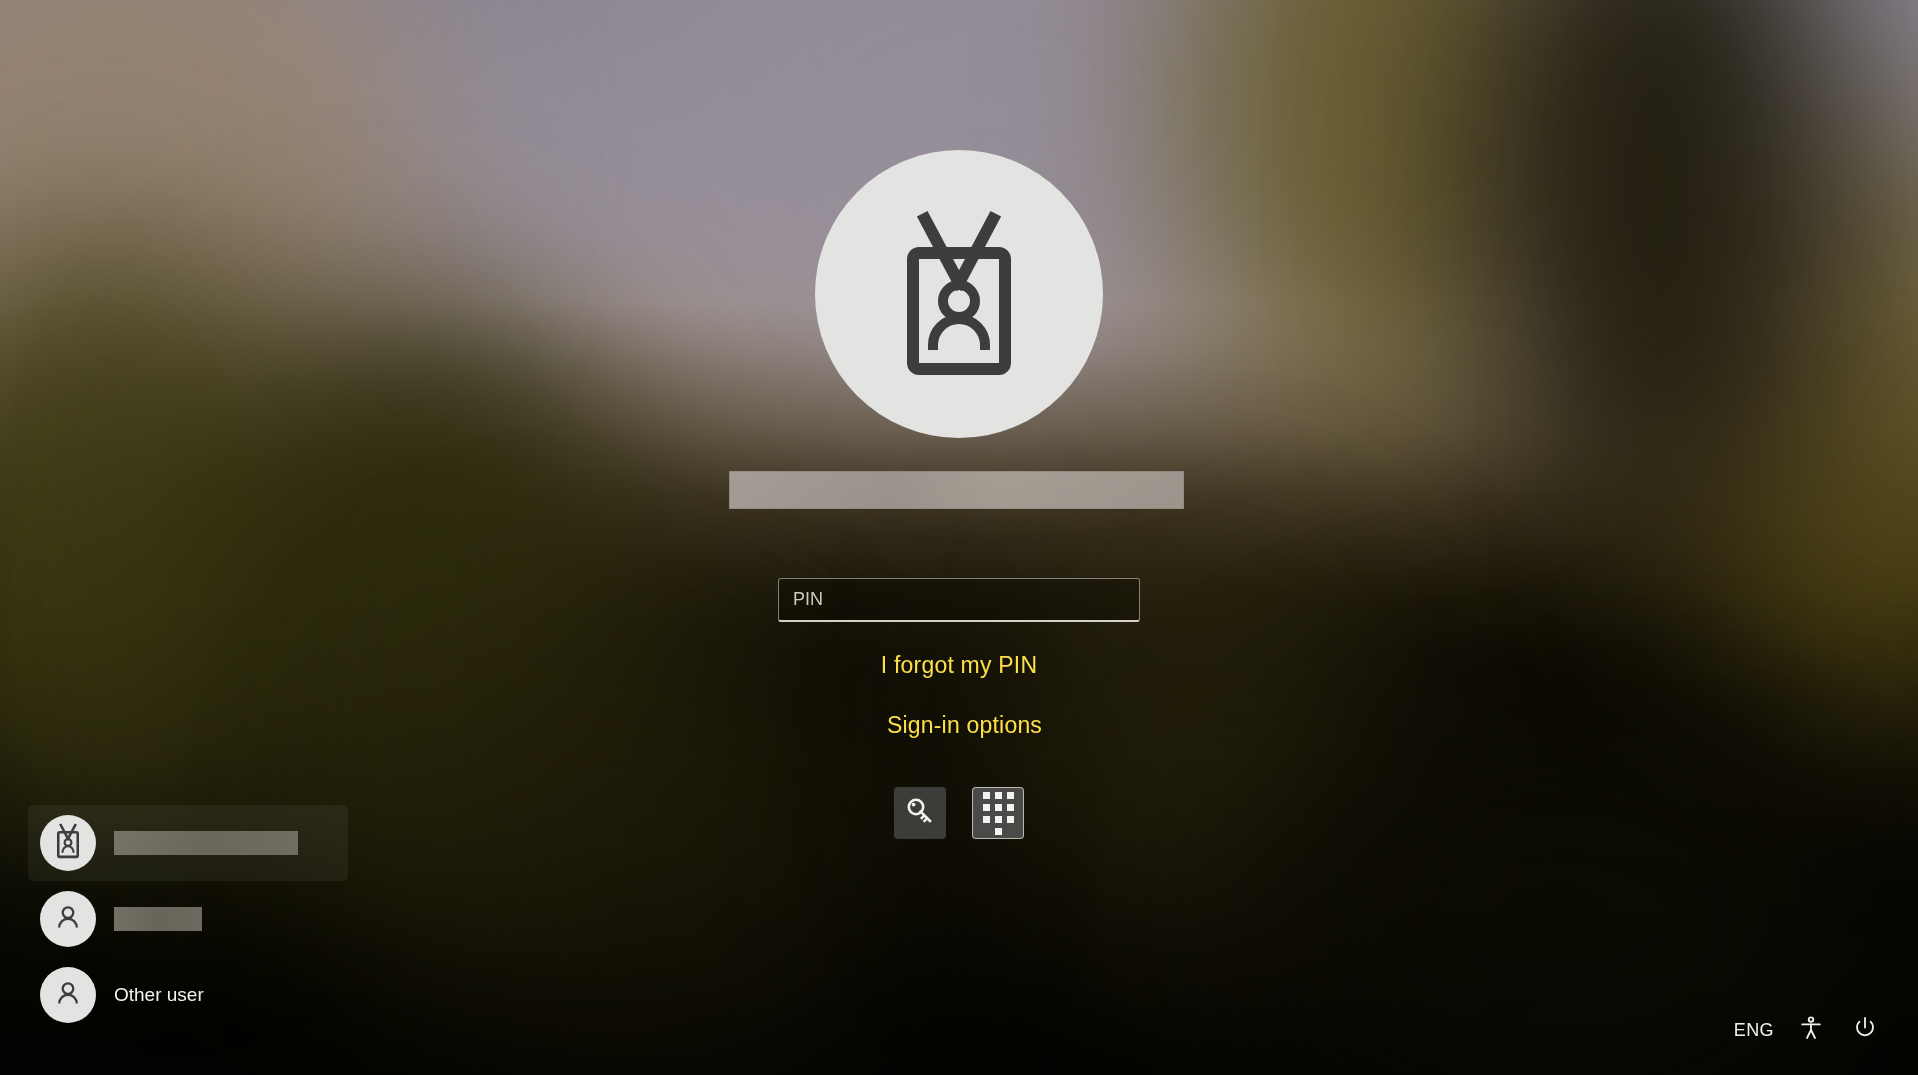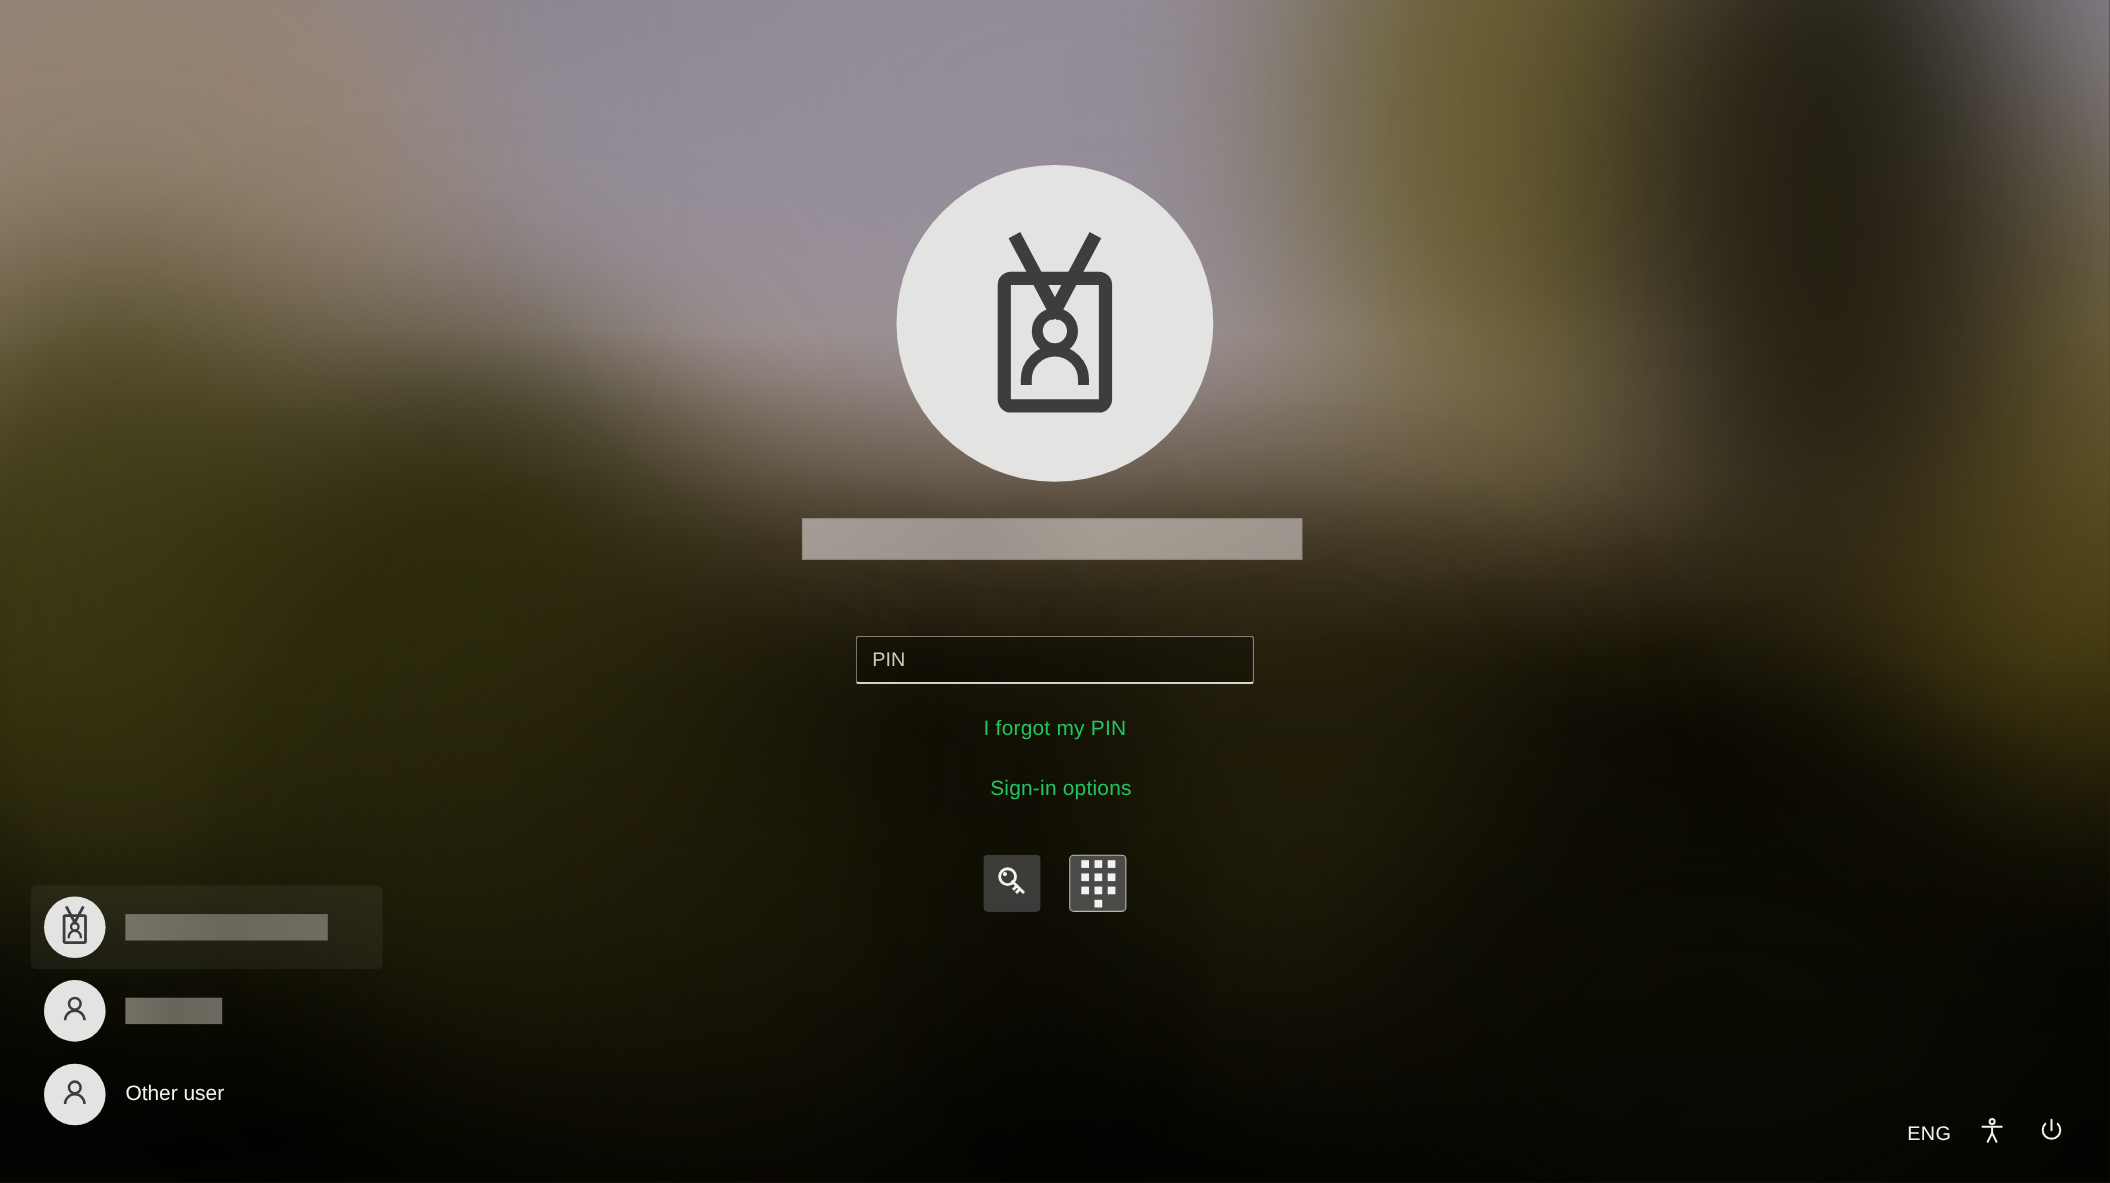--- a/index.html
+++ b/index.html
@@ -114,22 +114,22 @@
     display:flex; align-items:center;
     padding:0 14px;
     color:#d8d3cb;
     font-size:18px;
     cursor:text;
   }
   .pin-field .ph { color:#cfc9c1; }
 
   .link {
     margin-top:30px;
-    font-size:19px;
-    color:#22c55e;
+    font-size:23px;
+    color:#fde047;
     cursor:pointer;
     letter-spacing:0.2px;
   }
   .link.second { margin-top:33px;margin-left:11px; }
 
   .options-row {
     margin-top:48px;
     display:flex; gap:26px; align-items:center;
   }
   .opt-btn {

